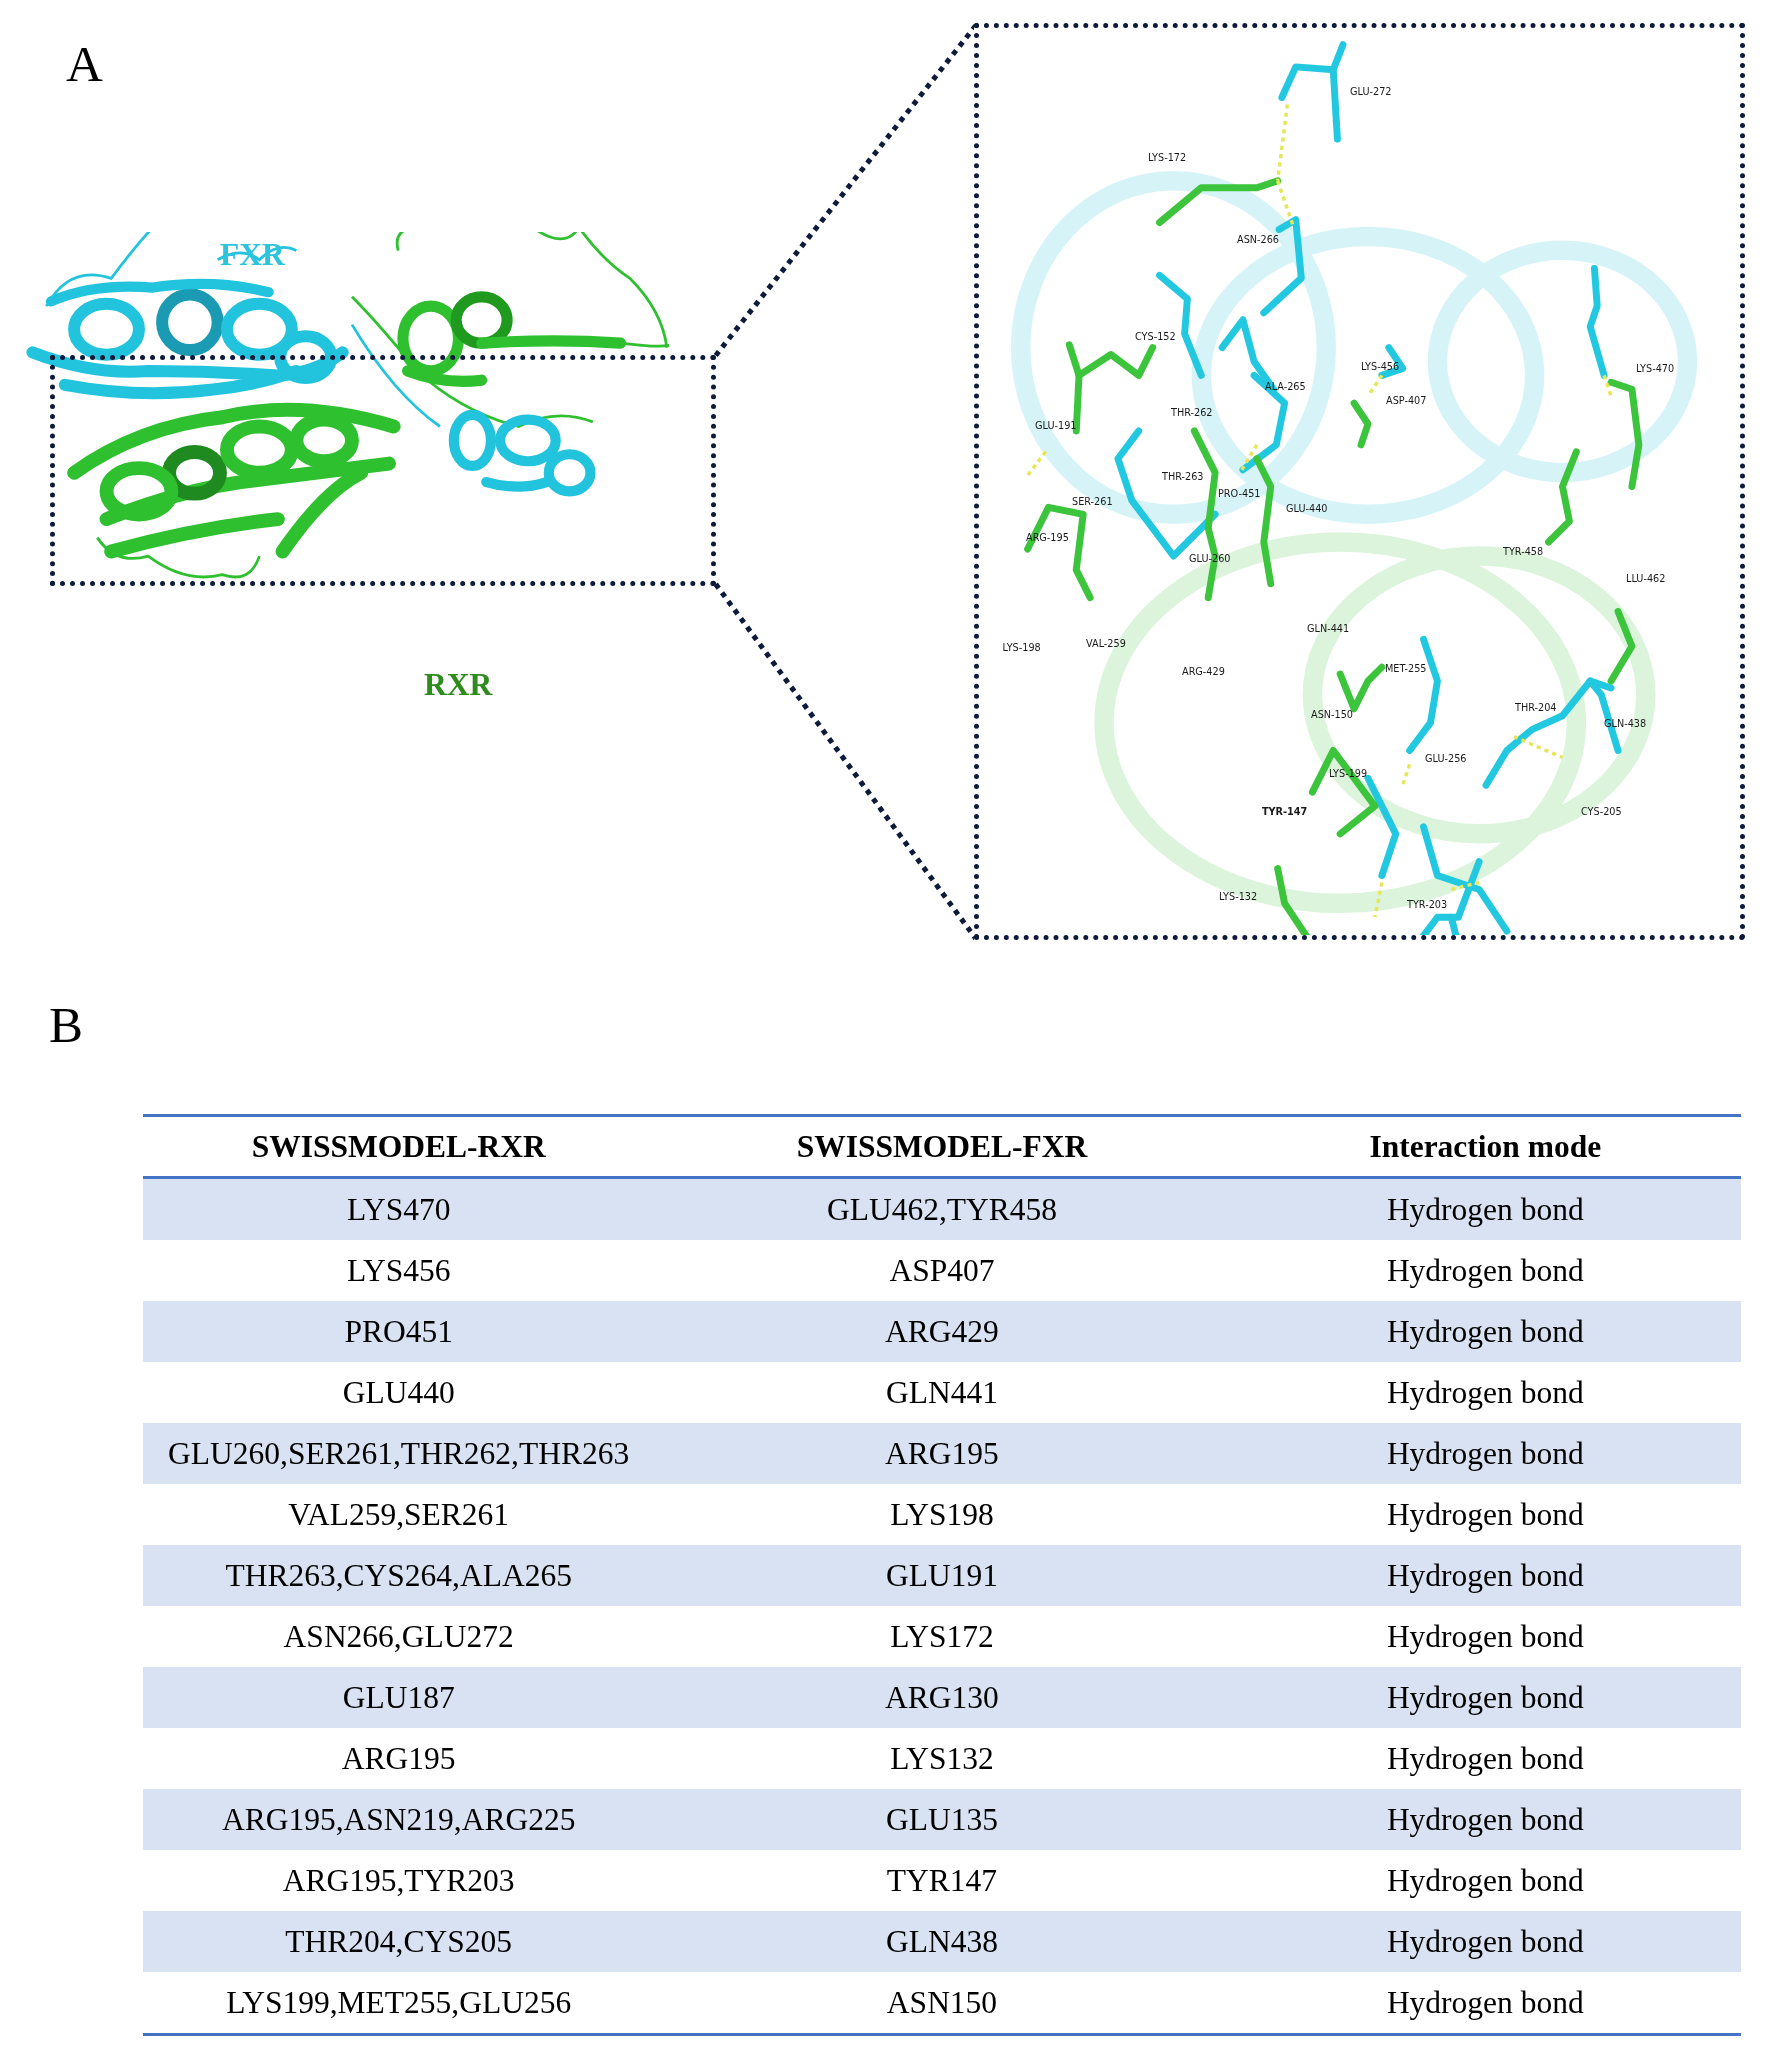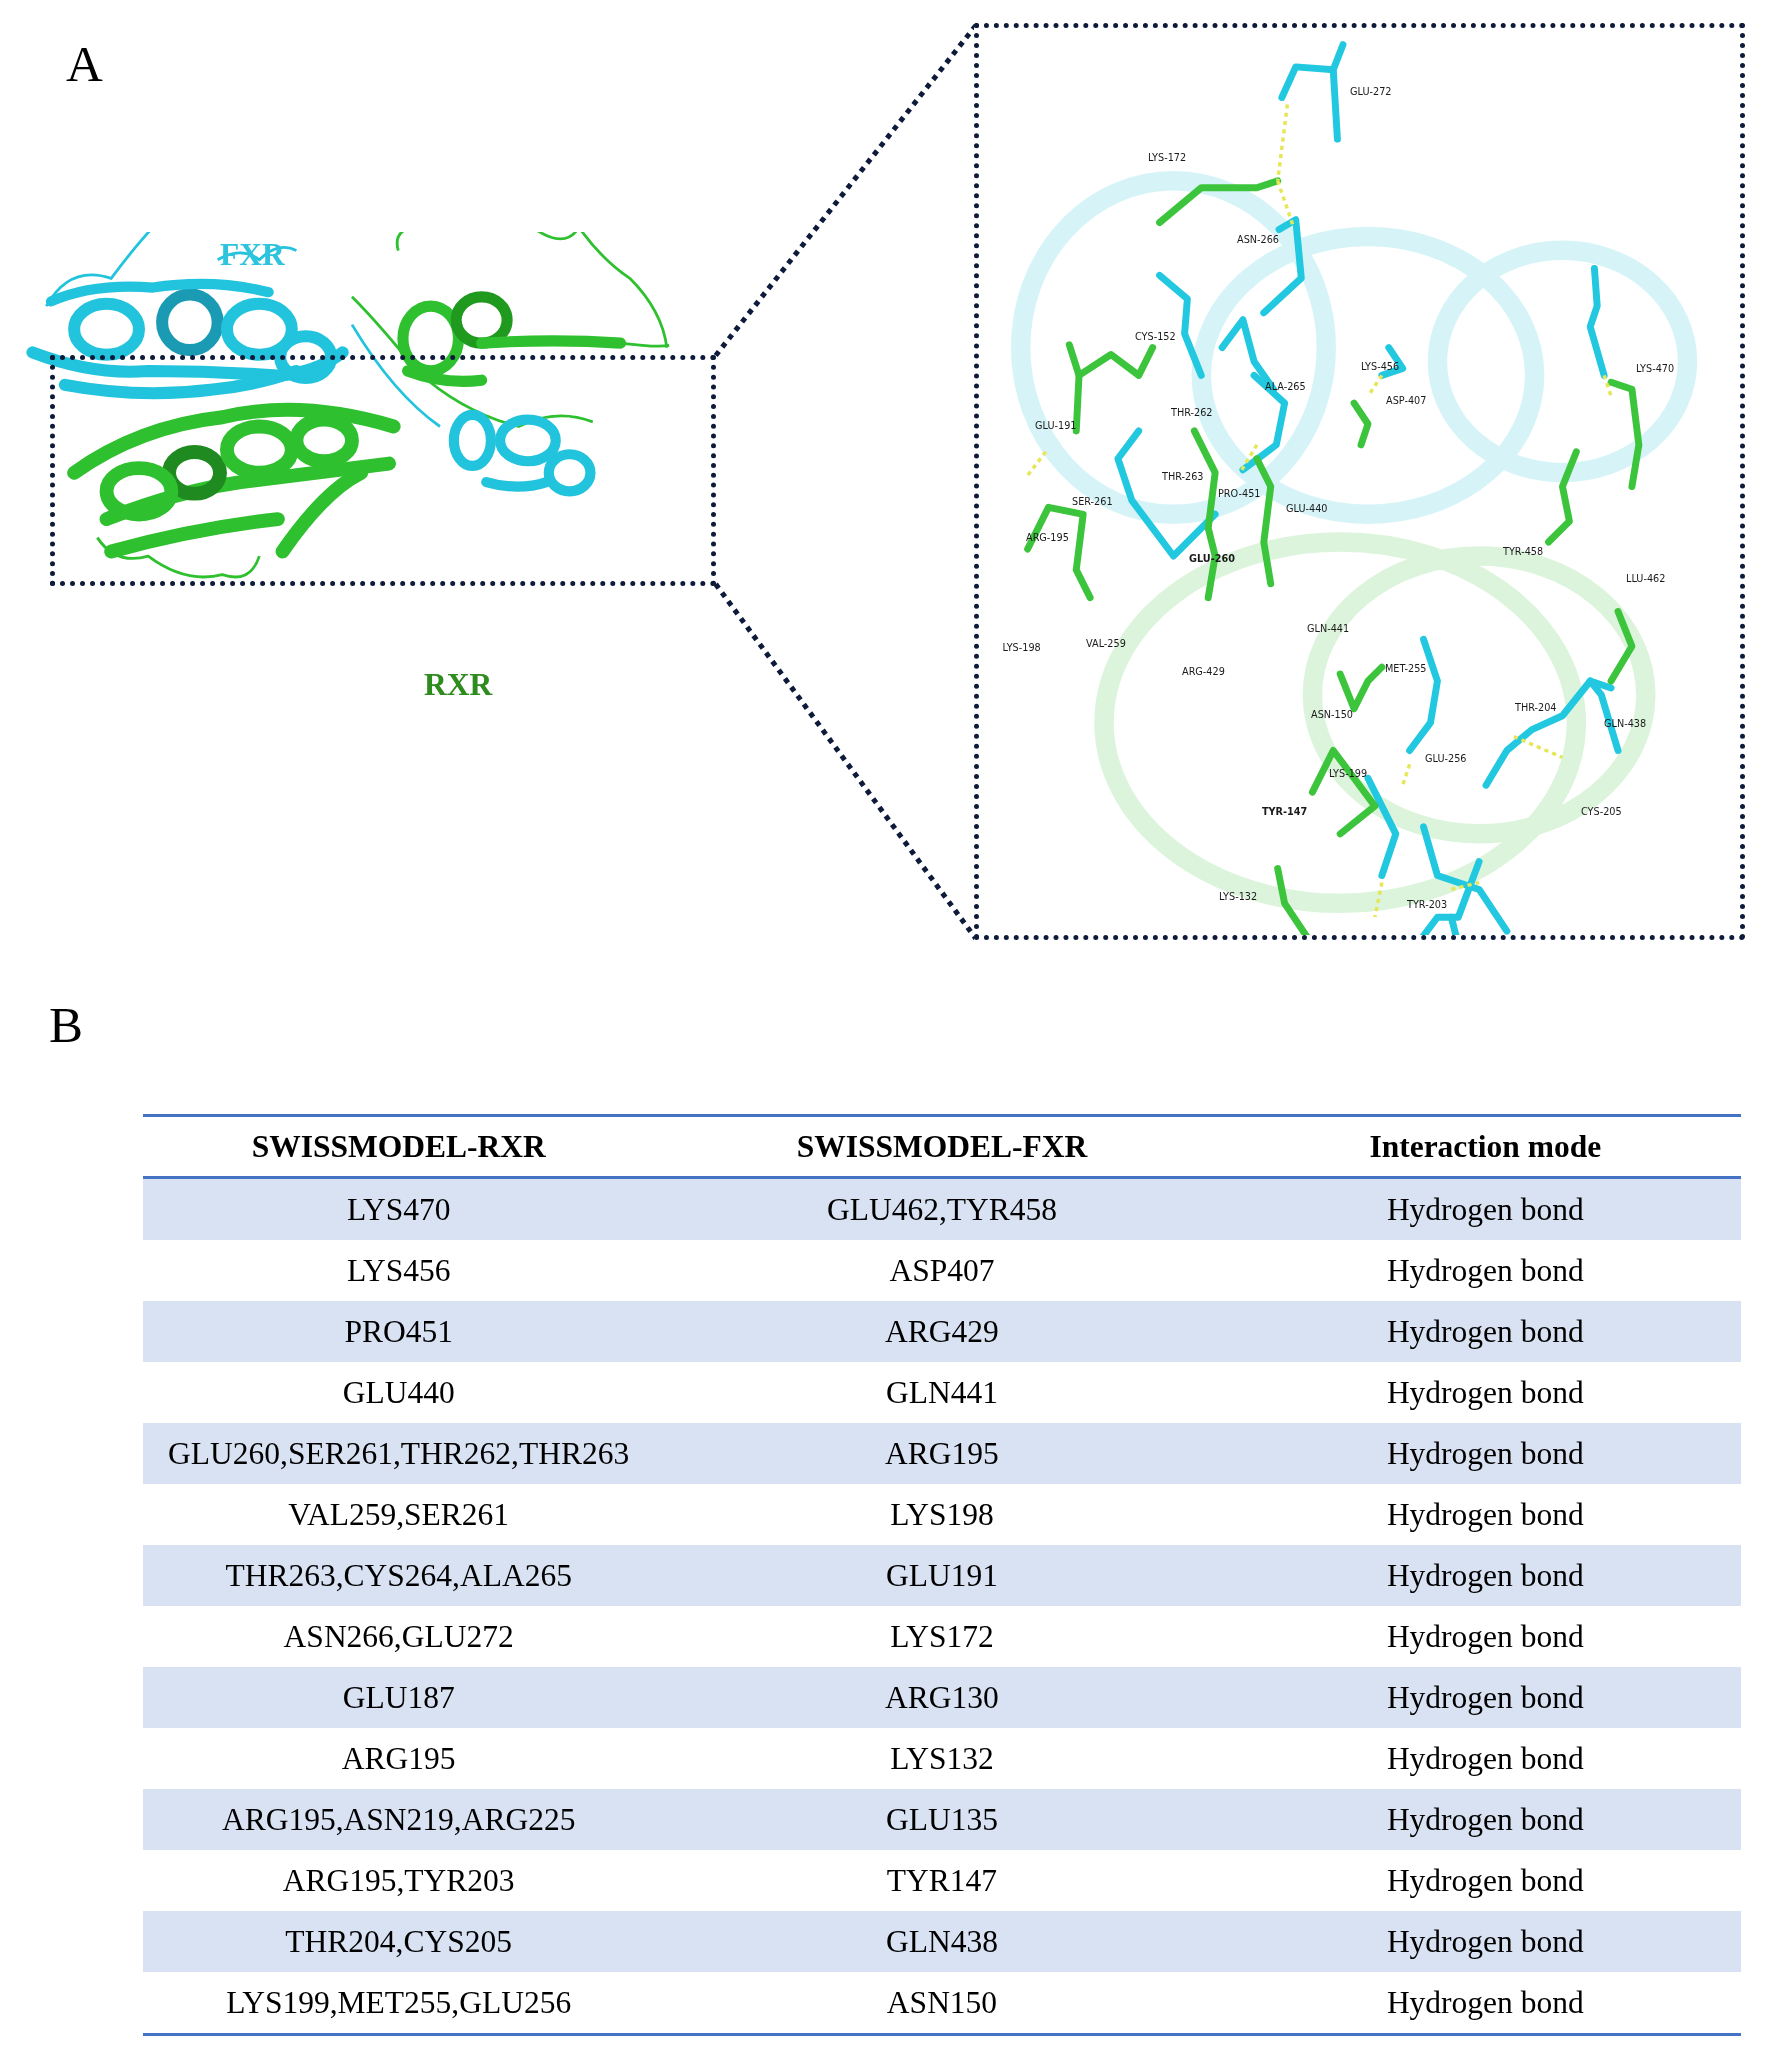--- a/index.html
+++ b/index.html
@@ -167,21 +167,21 @@
       <div class="res-label" style="left: 192px; top: 379px;">THR-262</div>
       <div class="res-label" style="left: 286px; top: 353px;">ALA-265</div>
       <div class="res-label" style="left: 382px; top: 333px;">LYS-456</div>
       <div class="res-label" style="left: 407px; top: 367px;">ASP-407</div>
       <div class="res-label" style="left: 657px; top: 335px;">LYS-470</div>
       <div class="res-label" style="left: 183px; top: 443px;">THR-263</div>
       <div class="res-label" style="left: 239px; top: 424px; margin-top: 36px;">PRO-451</div>
       <div class="res-label" style="left: 307px; top: 431px; margin-top: 44px;">GLU-440</div>
       <div class="res-label" style="left: 93px; top: 468px;">SER-261</div>
       <div class="res-label" style="left: 47px; top: 504px;">ARG-195</div>
-      <div class="res-label" style="left: 210px; top: 525px; font-weight: bold;">GLU-260</div>
+      <div class="res-label" style="left: 210px; top: 525px;">GLU-260</div>
       <div class="res-label" style="left: 524px; top: 518px;">TYR-458</div>
       <div class="res-label" style="left: 647px; top: 545px;">LLU-462</div>
       <div class="res-label" style="left: 328px; top: 595px;">GLN-441</div>
       <div class="res-label" style="left: 23.6px; top: 614px;">LYS-198</div>
       <div class="res-label" style="left: 107px; top: 610px;">VAL-259</div>
       <div class="res-label" style="left: 203px; top: 638px;">ARG-429</div>
       <div class="res-label" style="left: 406px; top: 635px;">MET-255</div>
       <div class="res-label" style="left: 332px; top: 681px;">ASN-150</div>
       <div class="res-label" style="left: 536px; top: 674px;">THR-204</div>
       <div class="res-label" style="left: 625px; top: 690px;">GLN-438</div>

